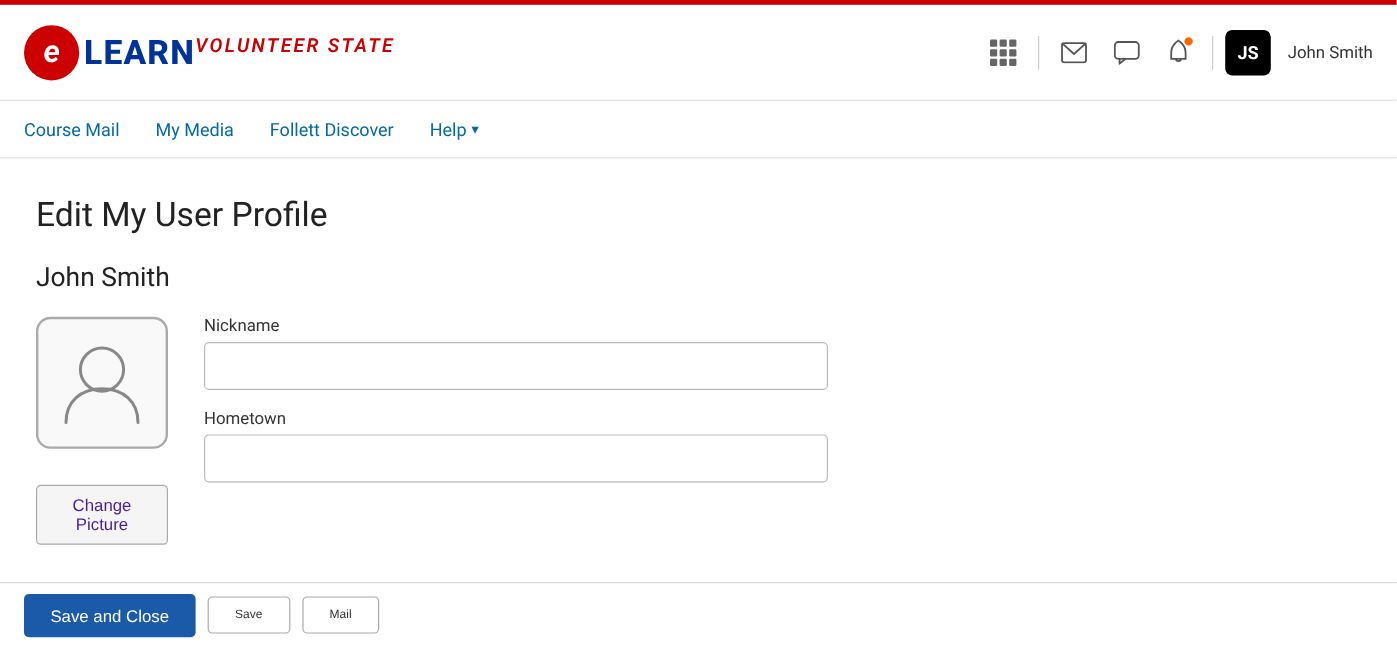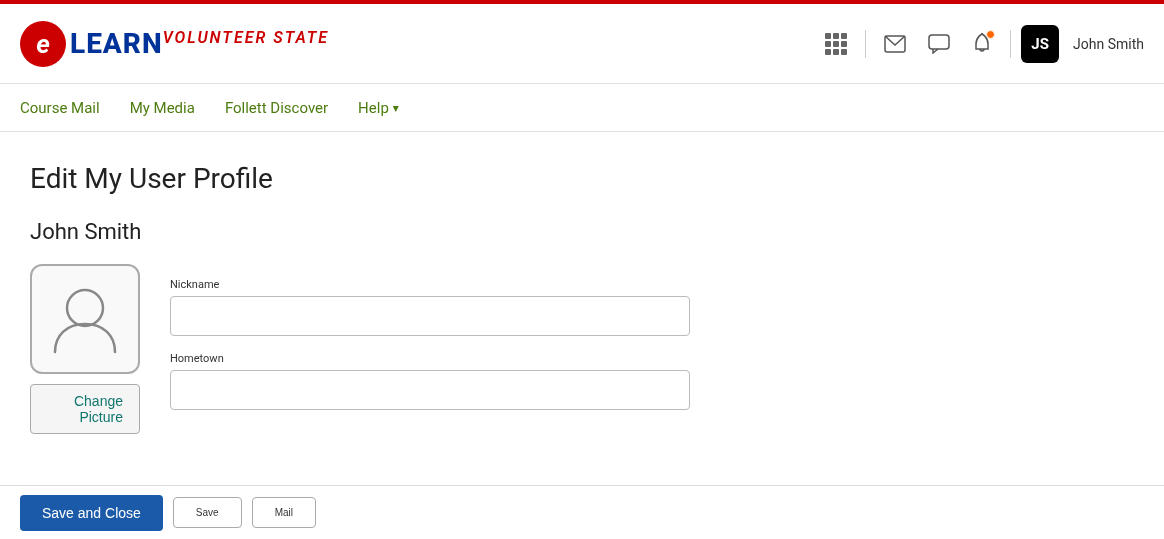--- a/index.html
+++ b/index.html
@@ -126,21 +126,21 @@
       display: flex;
       align-items: center;
       padding: 0 20px;
       border-bottom: 1px solid #e0e0e0;
       height: 48px;
       gap: 30px;
     }
 
     .nav-item {
       font-size: 15px;
-      color: #4d7c0f;
+      color: #0369a1;
       cursor: pointer;
       padding: 4px 0;
       display: flex;
       align-items: center;
       gap: 4px;
     }
 
     
     .main {
       padding: 30px 30px 80px 30px;
@@ -188,40 +188,40 @@
       color: #888;
     }
 
     .change-picture-btn {
       padding: 8px 16px;
       border: 1px solid #aaa;
       background: #f5f5f5;
       border-radius: 4px;
       cursor: pointer;
       font-size: 14px;
-      color: #0f766e;
+      color: #4c1d95;
       width: 110px;
-      text-align: right;
+      text-align: center;
+      margin-top: 20px;
     }
 
     .form-section {
       flex: 1;
       max-width: 520px;
     }
 
     .form-field {
       margin-bottom: 16px;
     }
 
     .form-label {
-      font-size: 11px;
+      font-size: 14px;
       color: #333;
       margin-bottom: 5px;
       display: block;
-      margin-top: 14px;
     }
 
     .form-input {
       width: 100%;
       height: 40px;
       border: 1px solid #bbb;
       border-radius: 4px;
       padding: 0 10px;
       font-size: 14px;
       color: #333;

